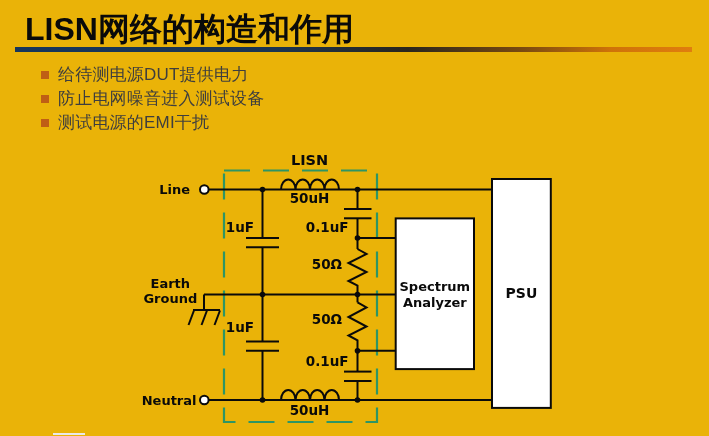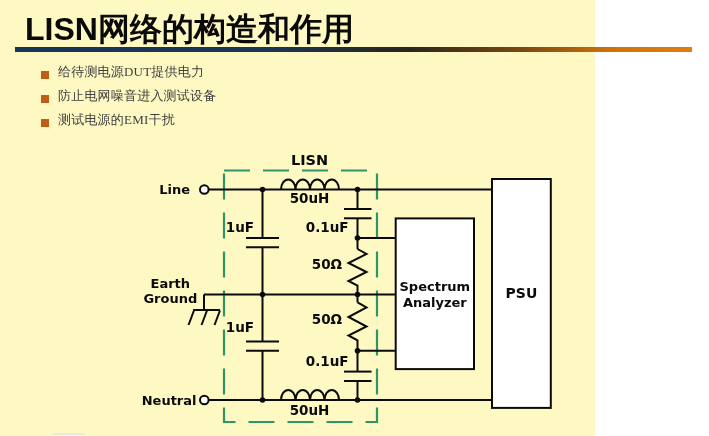--- a/index.html
+++ b/index.html
@@ -1,32 +1,32 @@
 <!DOCTYPE html>
 <html><head>
 <meta charset="utf-8">
 <style>
   html,body{margin:0;padding:0;}
   body{width:709px;height:436px;overflow:hidden;background:#ffffff;
        font-family:"Liberation Sans",sans-serif;}
-  .slide{position:relative;width:595px;height:436px;background:#fef9c3;}
+  .slide{position:relative;width:709px;height:436px;background:#eab308;}
 
   .title{position:absolute;left:25px;top:10px;font-size:32px;line-height:38px;font-weight:bold;
          color:#0a0a0a;letter-spacing:0px;white-space:nowrap;
          font-family:"Liberation Sans",sans-serif;}
   .rule{position:absolute;left:15px;top:47px;width:677px;height:5.4px;
         background:linear-gradient(to right,#16365c 0%,#1b3452 38%,#2a261d 58%,
                    #7a4a10 75%,#cf7308 88%,#e07e0e 100%);}
 
   .bullets{position:absolute;left:0;top:0;}
   .bullet-row{position:absolute;left:40px;white-space:nowrap;}
   .bullet-marker{position:absolute;left:0.5px;top:4px;width:8px;height:8px;
                  background:#bf5e15;}
-  .bullet-text{position:absolute;left:18px;top:-4px;font-size:13px;letter-spacing:0.2px;color:#3e3e3e;
-               font-family:Liberation Serif, serif;}
+  .bullet-text{position:absolute;left:18px;top:-4px;font-size:17px;letter-spacing:0.2px;color:#3e3e3e;
+               font-family:Liberation Sans, sans-serif;}
   .row1{top:67px;} .row2{top:91px;} .row3{top:114.5px;}
 
   .diagram{position:absolute;left:0;top:0;width:709px;height:436px;}
   svg text{font-family:"DejaVu Sans",sans-serif;font-weight:bold;fill:#0a0a0a;}
   .footer-mark{position:absolute;left:53px;top:433px;width:32px;height:1.5px;
                background:#e9e9e9;}
 </style>
 </head>
 <body>
 

